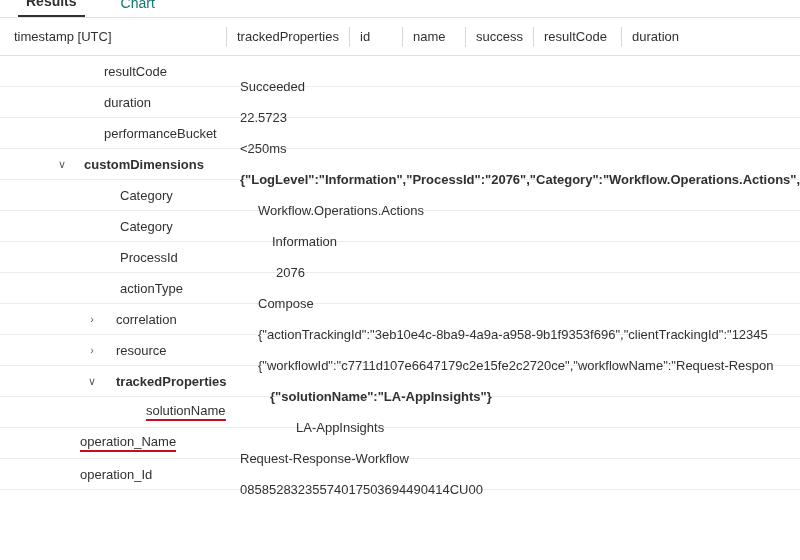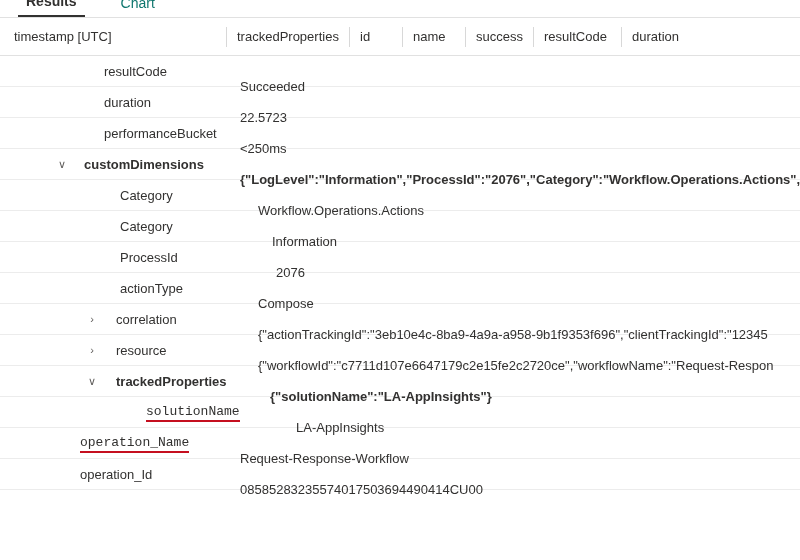--- a/index.html
+++ b/index.html
@@ -83,21 +83,20 @@
     width: 100%;
     display: flex;
     align-items: center;
     padding-left: 0;
     min-height: 30px;
   }
   .bold { font-weight: 600; text-align: right; }
   .red-underline {
     border-bottom: 2px solid #c50f1f;
     padding-bottom: 1px;
-    font-family: Liberation Mono, monospace;
   }
   .key-inner { display:inline-block; }
 </style>
 </head>
 <body>
 
 <div class="tabs">
   <div class="tab active">Results</div>
   <div class="tab">Chart</div>
 </div>

